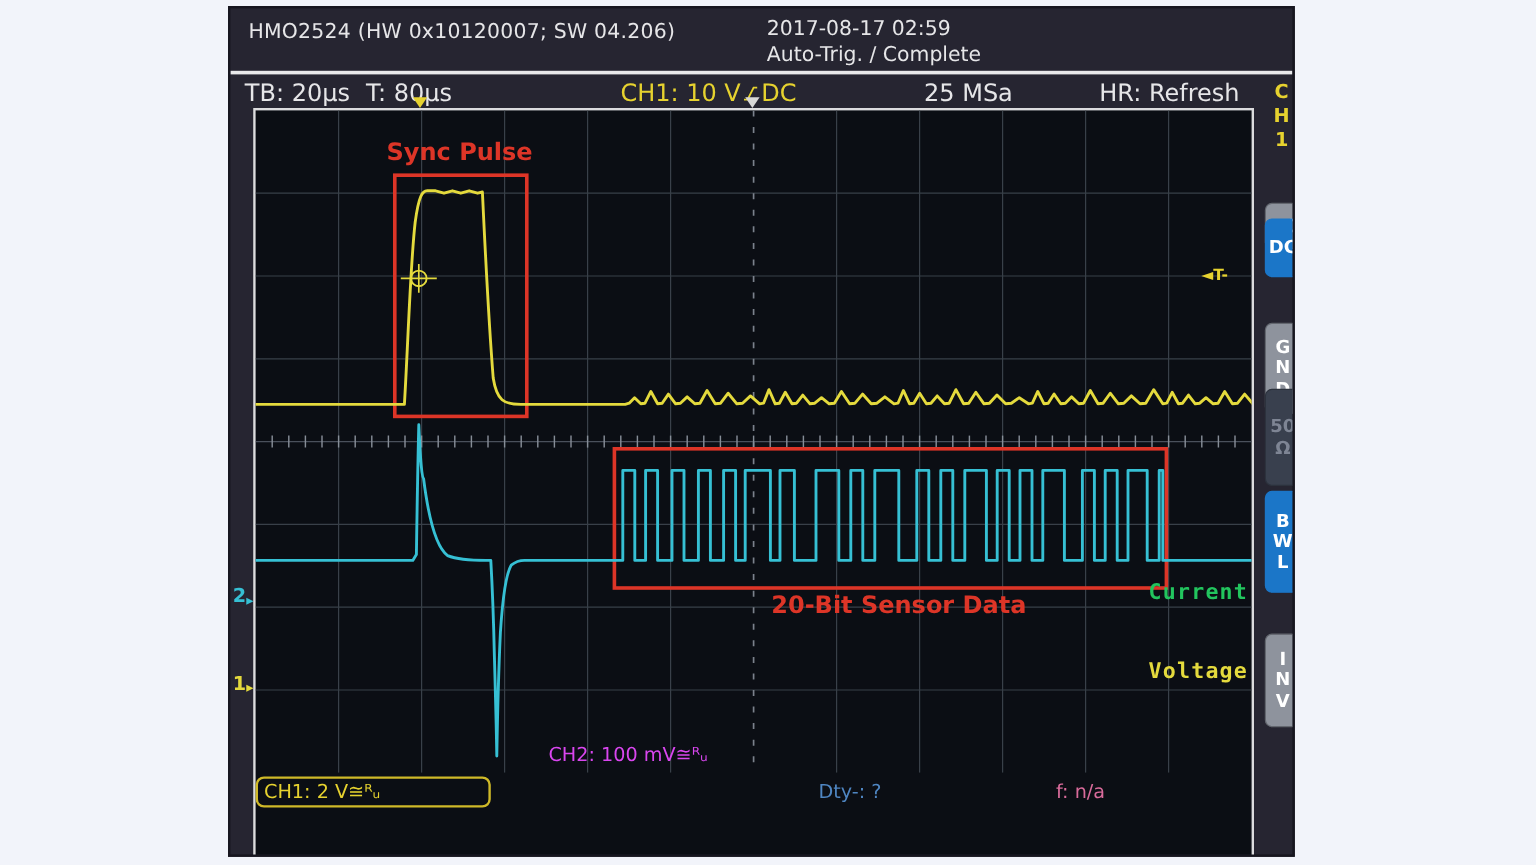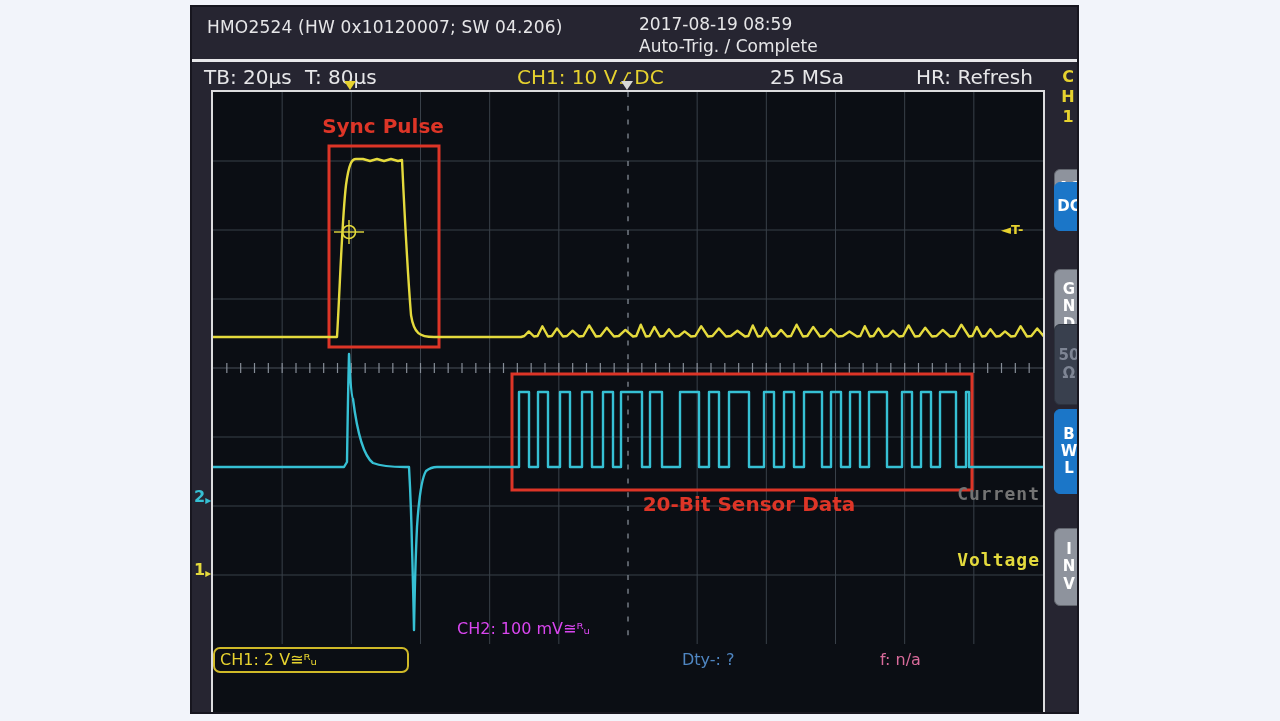--- a/index.html
+++ b/index.html
@@ -23,21 +23,21 @@
   .edge-ic{display:inline-block;vertical-align:-2px;margin:0 2px;}
   
   .grat{position:absolute;left:19px;top:83px;width:834px;height:660px;background:#0b0e14;
         border:2px solid #dcdcde;}
   .grat svg{position:absolute;left:0;top:0;width:830px;height:552px;display:block;}
   .anno{position:absolute;color:#dd3527;font-weight:700;font-size:20px;white-space:nowrap;}
   .anno-sync{left:170px;top:22px;transform:translateX(-50%);}
   .anno-sensor{left:536px;top:400px;transform:translateX(-50%);}
   .lbl-mono{position:absolute;right:3px;font-family:"DejaVu Sans Mono","Liberation Mono",monospace;
             font-size:18px;font-weight:700;letter-spacing:1px;white-space:nowrap;}
-  .lbl-current{top:391px;color:#737373;}
+  .lbl-current{top:391px;color:#22c55e;}
   .lbl-voltage{top:457px;color:#e4da3d;}
   .trig-level{position:absolute;left:788px;top:130px;color:#e6d22f;font-size:13px;font-weight:700;}
   
   .tri{position:absolute;width:0;height:0;border-left:6px solid transparent;border-right:6px solid transparent;}
   .tri-yellow{left:152px;top:74px;border-top:9px solid #e6d22f;}
   .tri-white{left:429px;top:74px;border-top:9px solid #d8d8d8;}
   .chpos{position:absolute;left:2px;font-size:16px;font-weight:700;line-height:15px;white-space:nowrap;}
   .chpos .arr{font-size:12px;display:inline-block;transform:translateY(2px);}
   .chpos-2{top:482px;color:#36c0d4;}
   .chpos-1{top:555px;color:#e4da3d;}
@@ -58,21 +58,21 @@
   .ft-duty{left:490px;top:643px;color:#4f86c2;}
   .ft-freq{left:688px;top:643px;color:#d96b9b;}
 </style>
 </head>
 <body>
 
 <div class="page">
   <div class="scope">
 
     <div class="hdr-model">HMO2524 (HW 0x10120007; SW 04.206)</div>
-    <div class="hdr-date">2017-08-19 08:59</div>
+    <div class="hdr-date">2017-08-17 02:59</div>
     <div class="hdr-status">Auto-Trig. / Complete</div>
     <div class="sep"></div>
 
     <div class="tbar">
       <span class="titem" style="left:12px">TB: 20µs</span>
       <span class="titem" style="left:113px">T: 80µs</span>
       <span class="titem t-yellow" style="left:325px"><span>CH1: 10 V</span><svg class="edge-ic" width="13" height="16" viewBox="0 0 13 16">
             <polyline points="1,13 4,13 9,3 12,3" fill="none" stroke="#e6d22f" stroke-width="1.6"></polyline>
           </svg><span>DC</span></span>
       <span class="titem" style="left:578px">25 MSa</span>

